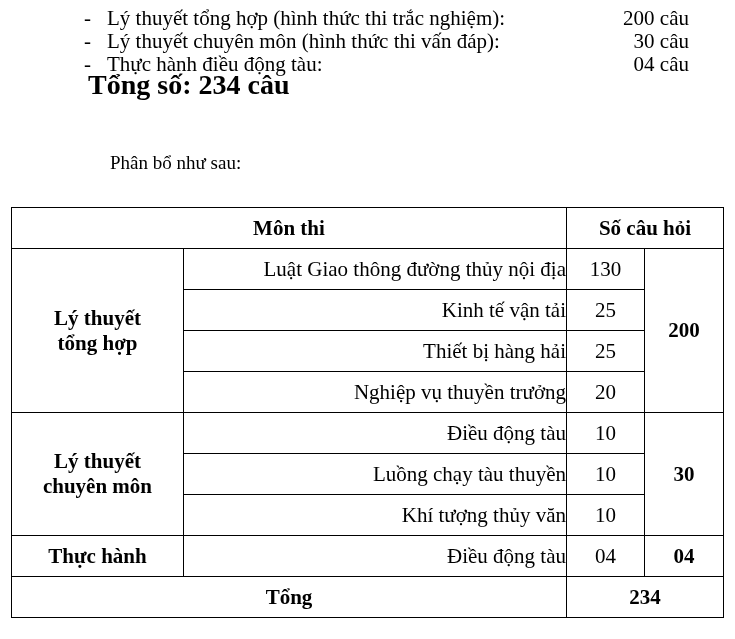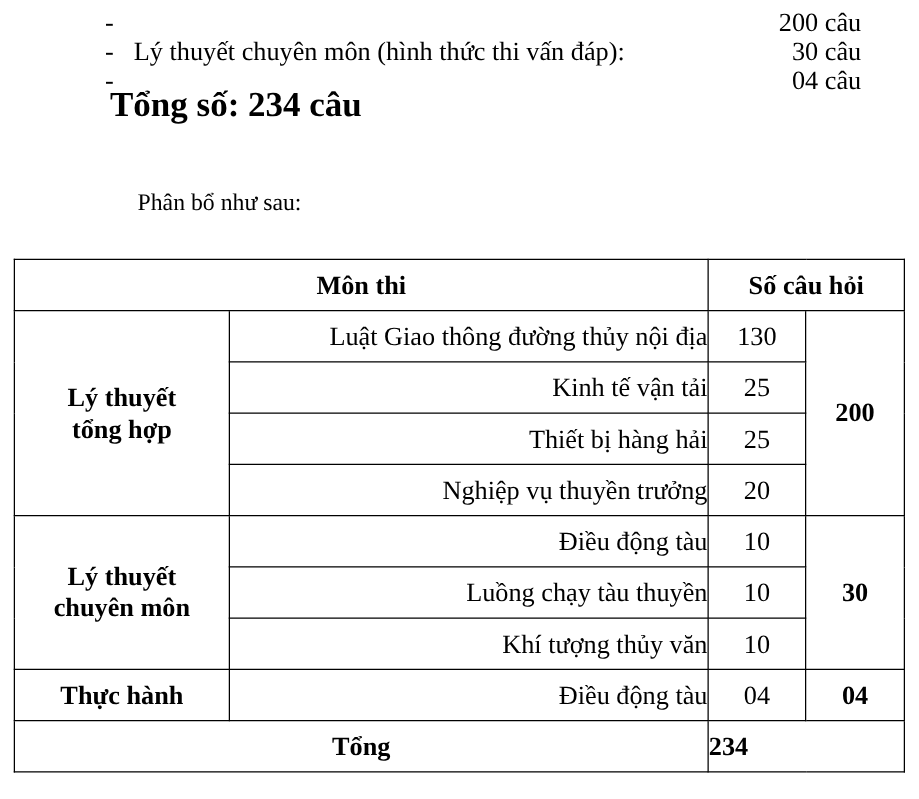--- a/index.html
+++ b/index.html
@@ -21,29 +21,31 @@
   .c3 { width: 77px; text-align: center; margin-left: 12px; }
   .c4 { width: 78px; text-align: center; font-weight: bold; }
   .bold { font-weight: bold; }
 </style>
 </head>
 <body>
 
 <div class="intro">
   <div class="line" style="top:5px;width:620px;">
     <span class="dash">-</span>
+    <span class="label">Lý thuyết tổng hợp (hình thức thi trắc nghiệm):</span>
     <span class="count">200 câu</span>
   </div>
   <div class="line" style="top:28px;width:620px;">
     <span class="dash">-</span>
     <span class="label">Lý thuyết chuyên môn (hình thức thi vấn đáp):</span>
     <span class="count">30 câu</span>
   </div>
   <div class="line" style="top:51px;width:620px;">
     <span class="dash">-</span>
+    <span class="label">Thực hành điều động tàu:</span>
     <span class="count">04 câu</span>
   </div>
 </div>
 
 <div class="total">Tổng số: 234 câu</div>
 <div class="alloc">Phân bổ như sau:</div>
 
 <table>
   <tbody>
       <tr>
@@ -93,16 +95,16 @@
 
   <tr>
     <td class="c1">Thực hành</td>
     <td class="c2">Điều động tàu</td>
     <td class="c3">04</td>
     <td class="c4">04</td>
   </tr>
 
   <tr>
     <td colspan="2" class="bold" style="text-align:center;">Tổng</td>
-    <td colspan="2" class="bold" style="">234</td>
+    <td colspan="2" class="bold" style="text-align:center;">234</td>
   </tr>
 </tbody>
   </table>
 
 </body></html>

